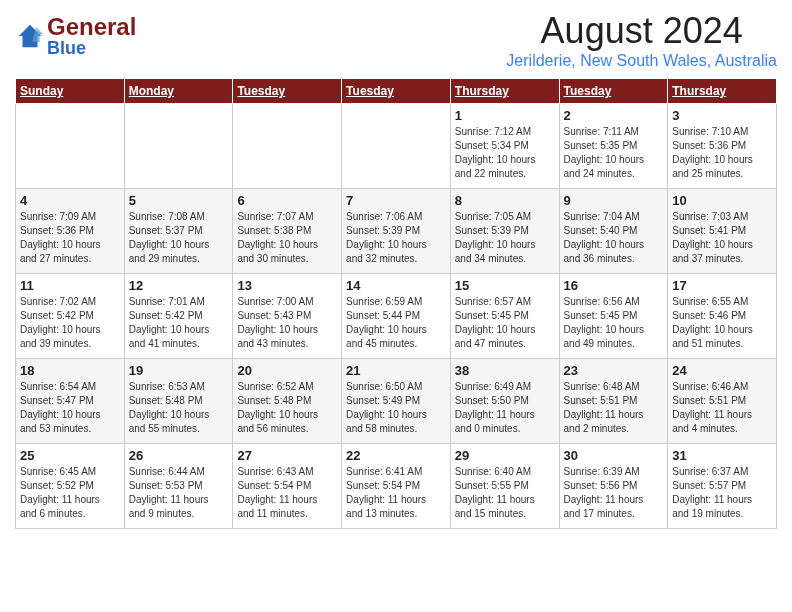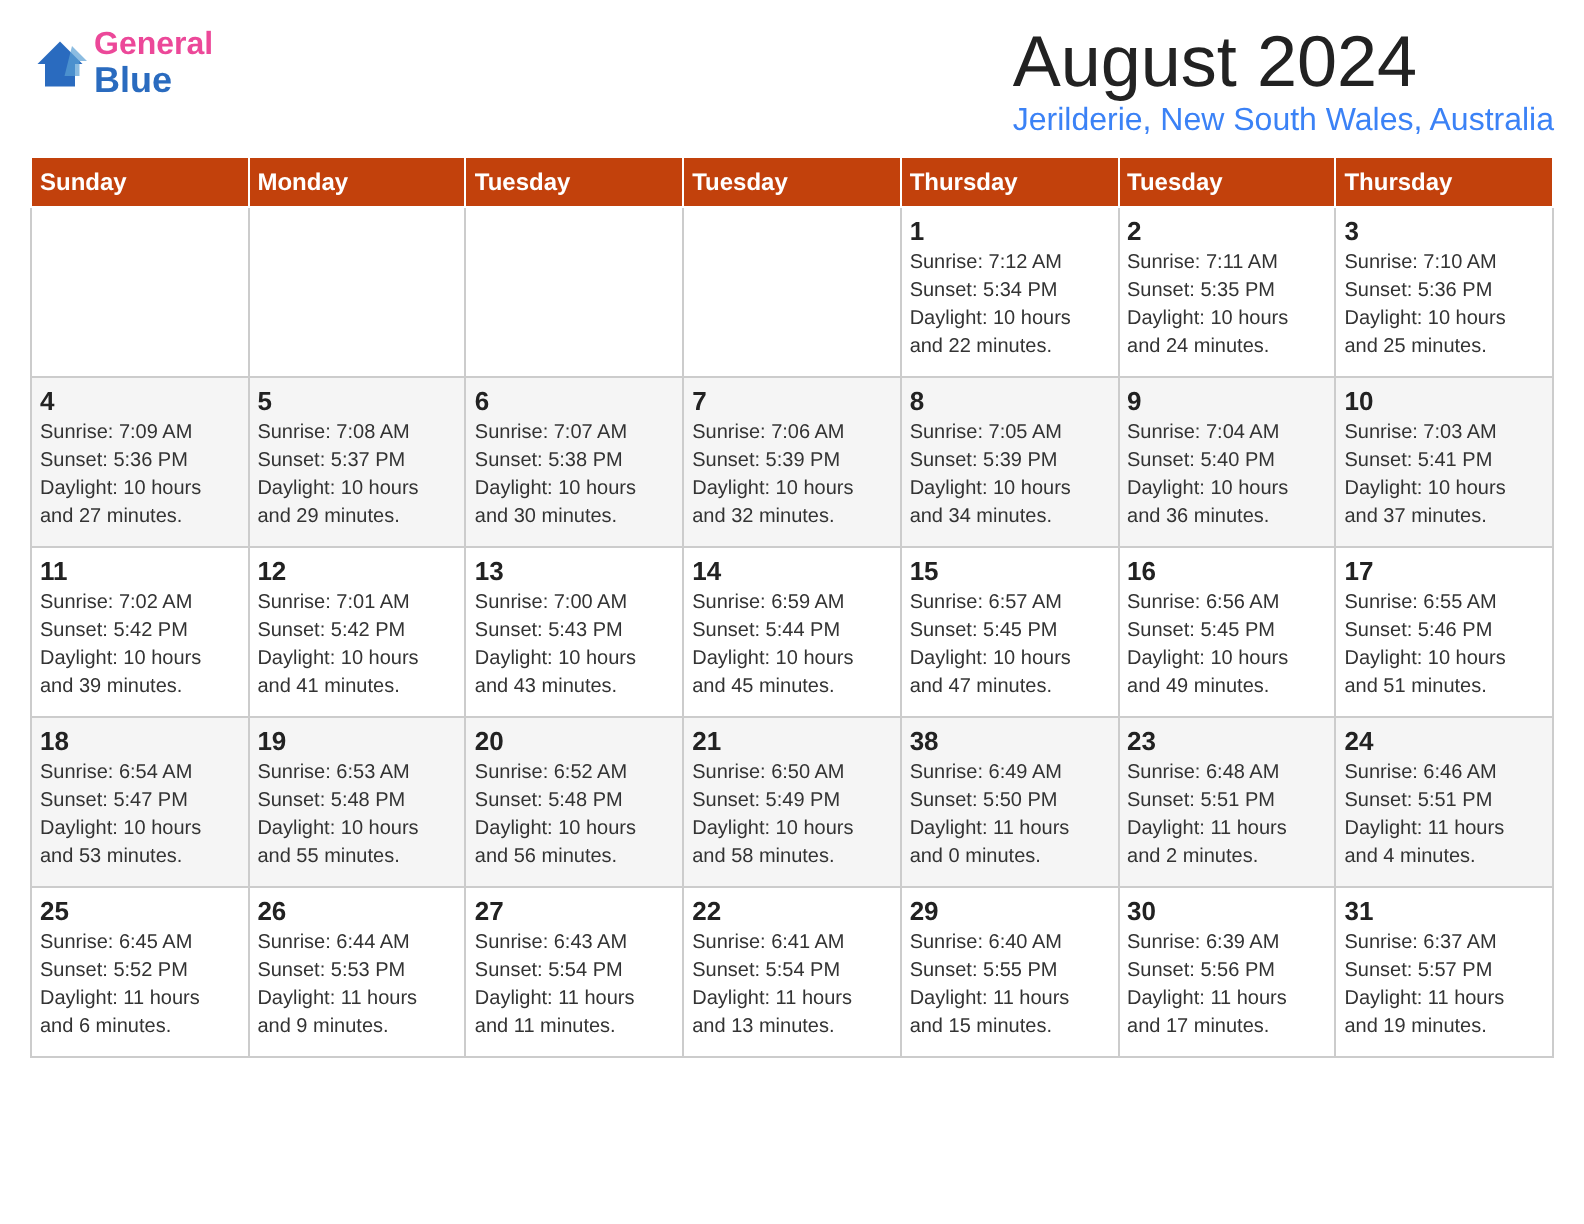--- a/index.html
+++ b/index.html
@@ -20,59 +20,60 @@
       display: flex;
       align-items: center;
       margin-top: 5px;
     }
     .logo-text {
       display: flex;
       flex-direction: column;
       line-height: 1;
     }
     .logo-general {
-      font-size: 16px;
-      font-weight: bold;
-      color: #ec4899;
+      font-size: 24px;
+      font-weight: bold;
+      color: #7f1d1d;
     }
     .logo-blue {
       font-size: 18px;
       font-weight: bold;
       color: #2a6bbf;
     }
     .logo-icon {
       width: 30px;
       height: 30px;
       margin-right: 2px;
     }
     .title-block {
-      text-align: left;
+      text-align: center;
     }
     .month-year {
       font-size: 36px;
       color: #222;
       font-weight: normal;
     }
     .location {
       font-size: 16px;
       color: #3b82f6;
     }
     table {
       width: 100%;
       border-collapse: collapse;
       table-layout: fixed;
     }
     thead tr th {
-      background-color: #c2410c;
+      background-color: #7f1d1d;
       color: #fff;
       font-size: 12px;
       font-weight: bold;
       padding: 5px 4px;
       text-align: left;
       border: 1px solid #fff;
+      text-decoration: underline;
     }
     tbody tr td {
       vertical-align: top;
       border: 1px solid #ccc;
       padding: 4px 4px;
       font-size: 10px;
       color: #333;
       height: 85px;
       background: #fff;
     }

